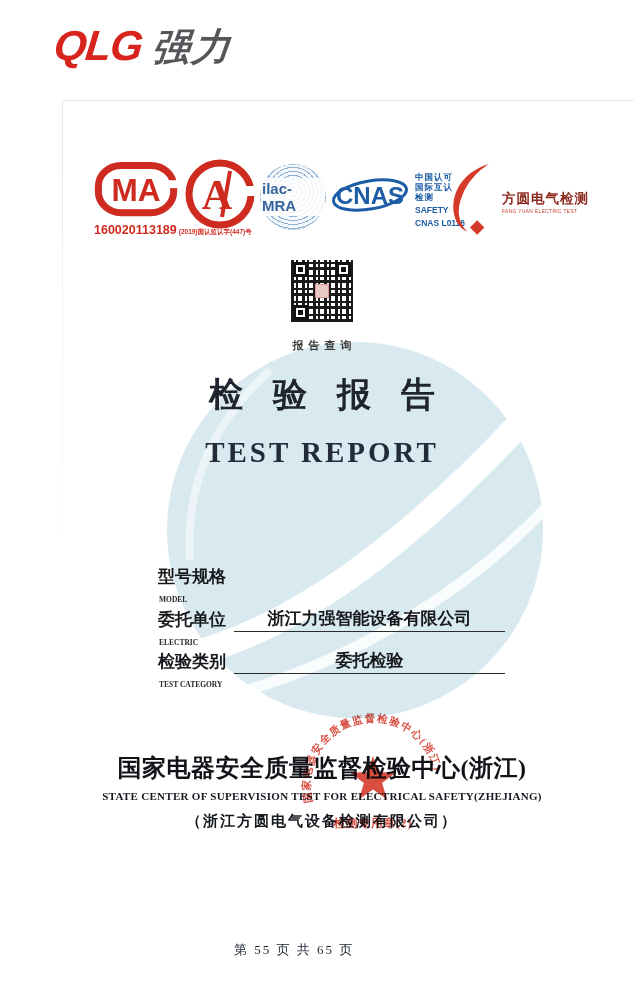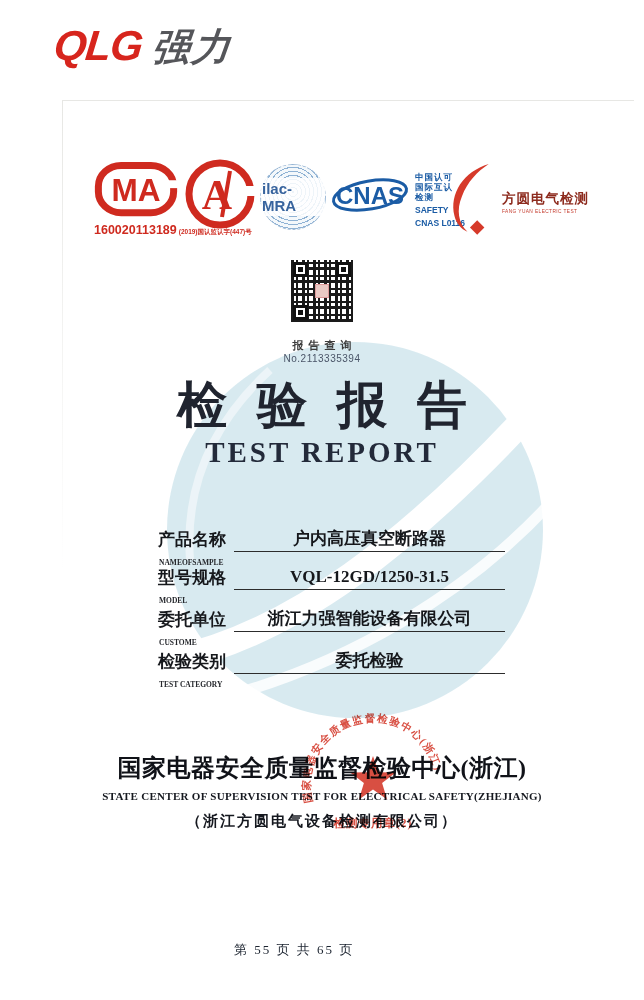--- a/index.html
+++ b/index.html
@@ -57,21 +57,21 @@
       background-color:#fff; }
   .finder { position:absolute; width:15px; height:15px; border:3px solid #111; background:#fff; }
   .finder::after { content:""; position:absolute; left:2px; top:2px; width:5px; height:5px; background:#111; }
   .f-tl { left:2px; top:2px; } .f-tr { right:2px; top:2px; } .f-bl { left:2px; bottom:2px; }
   .qr-logo { position:absolute; left:25px; top:25px; width:12px; height:12px;
       background:#e9c9c4; outline:1px solid #d99; }
   .qr-caption { margin-top:16px; font-size:11px; font-weight:700; color:#3c3c3c; letter-spacing:5px; padding-left:5px; }
   .qr-number { font-size:10px; color:#4a5568; font-family:"Liberation Sans",sans-serif; letter-spacing:.5px; }
 
   
-  .title-zh { left:0; top:372px; width:644px; text-align:center; font-size:50px; font-weight:700;
+  .title-zh { left:0; top:372px; width:644px; text-align:center; font-size:34px; font-weight:700;
       color:#20242f; letter-spacing:30px; padding-left:30px; z-index:2; }
   .title-en { left:0; top:436px; width:644px; text-align:center; font-size:29px; font-weight:700;
       color:#232a3a; letter-spacing:3px; z-index:2; }
 
   
   .form { left:158px; top:527px; width:347px; height:180px; z-index:2; }
   .frow { position:absolute; left:0; width:347px; display:flex; align-items:flex-end; }
   .r0 { top:0; } .r1 { top:38px; } .r2 { top:80px; } .r3 { top:122px; }
   .flabel { position:relative; width:76px; font-size:17px; font-weight:700; color:#16181c;
       white-space:nowrap; line-height:24px; }
@@ -160,40 +160,33 @@
 </div>
 
 <div class="abs qr-wrap">
   <div class="qr">
     <div class="finder f-tl"></div>
     <div class="finder f-tr"></div>
     <div class="finder f-bl"></div>
     <div class="qr-logo"></div>
   </div>
   <div class="qr-caption">报告查询</div>
-  <div class="qr-number">No.2113335394</div>
 </div>
 
 <div class="abs title-zh">检验报告</div>
 <div class="abs title-en">TEST REPORT</div>
 
 <div class="abs form">
-  <div class="frow r0">
-    <div class="flabel"><span>产品名称</span>
-      <span class="fsub">NAMEOFSAMPLE</span></div>
-    <div class="fline">户内高压真空断路器</div>
-  </div>
   <div class="frow r1">
     <div class="flabel"><span>型号规格</span>
       <span class="fsub">MODEL</span></div>
-    <div class="fline">VQL-12GD/1250-31.5</div>
   </div>
   <div class="frow r2">
     <div class="flabel"><span>委托单位</span>
-      <span class="fsub">CUSTOME</span></div>
+      <span class="fsub">ELECTRIC</span></div>
     <div class="fline">浙江力强智能设备有限公司</div>
   </div>
   <div class="frow r3">
     <div class="flabel"><span>检验类别</span>
       <span class="fsub">TEST CATEGORY</span></div>
     <div class="fline">委托检验</div>
   </div>
 </div>
 
 <div class="abs inst">

